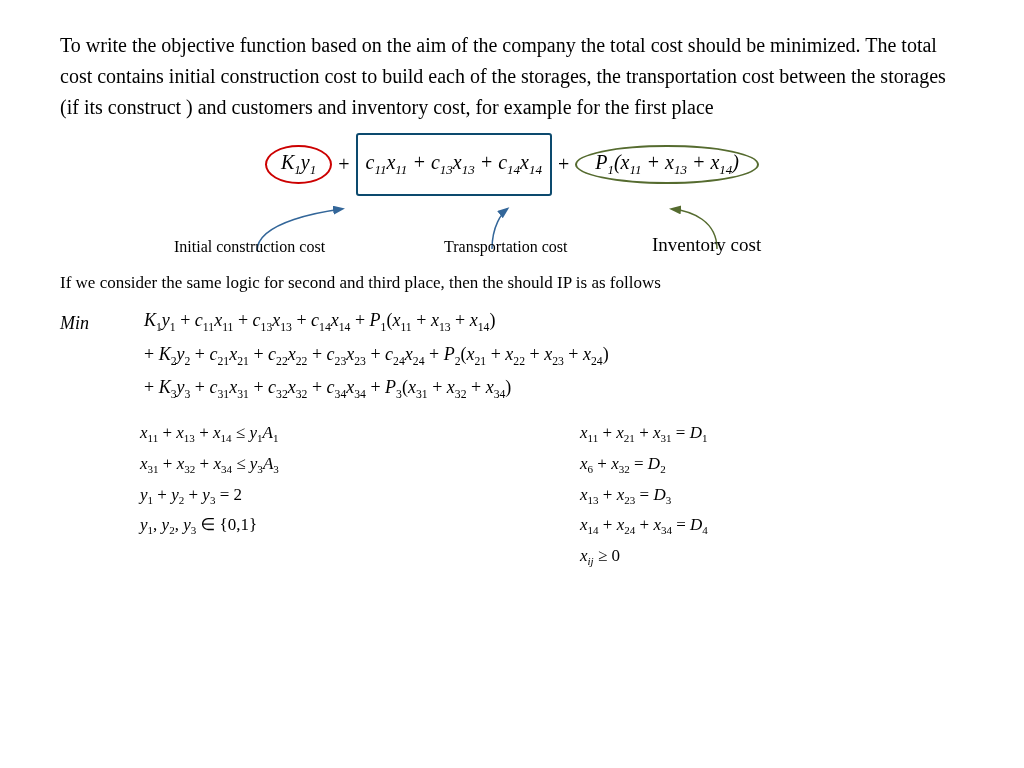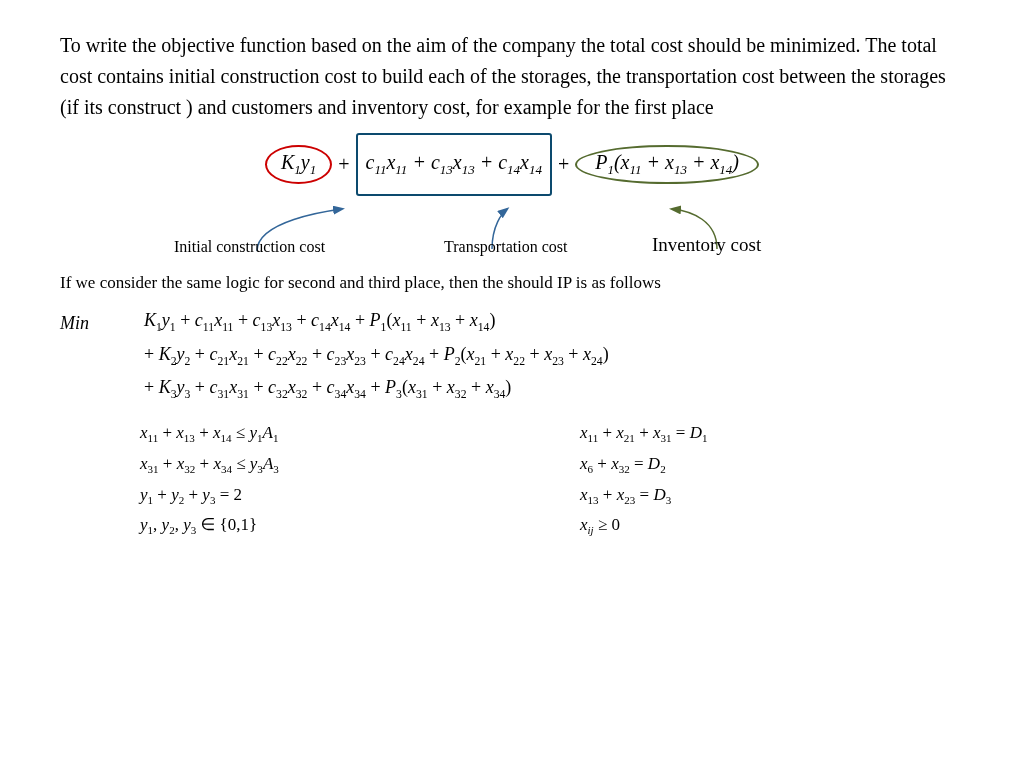--- a/index.html
+++ b/index.html
@@ -239,18 +239,21 @@
       <span class="constraint-line">
         <i>x</i><sub>11</sub> + <i>x</i><sub>21</sub> + <i>x</i><sub>31</sub> = <i>D</i><sub>1</sub>
       </span>
       <span class="constraint-line">
         <i>x</i><sub>6</sub> + <i>x</i><sub>32</sub> = <i>D</i><sub>2</sub>
       </span>
       <span class="constraint-line">
         <i>x</i><sub>13</sub> + <i>x</i><sub>23</sub> = <i>D</i><sub>3</sub>
       </span>
       <span class="constraint-line">
+        <i>x</i><sub>14</sub> + <i>x</i><sub>24</sub> + <i>x</i><sub>34</sub> = <i>D</i><sub>4</sub>
+      </span>
+      <span class="constraint-line">
         <i>x</i><sub><i>ij</i></sub> ≥ 0
       </span>
     </div>
   </div>
 
 </div>
 
 </body></html>

